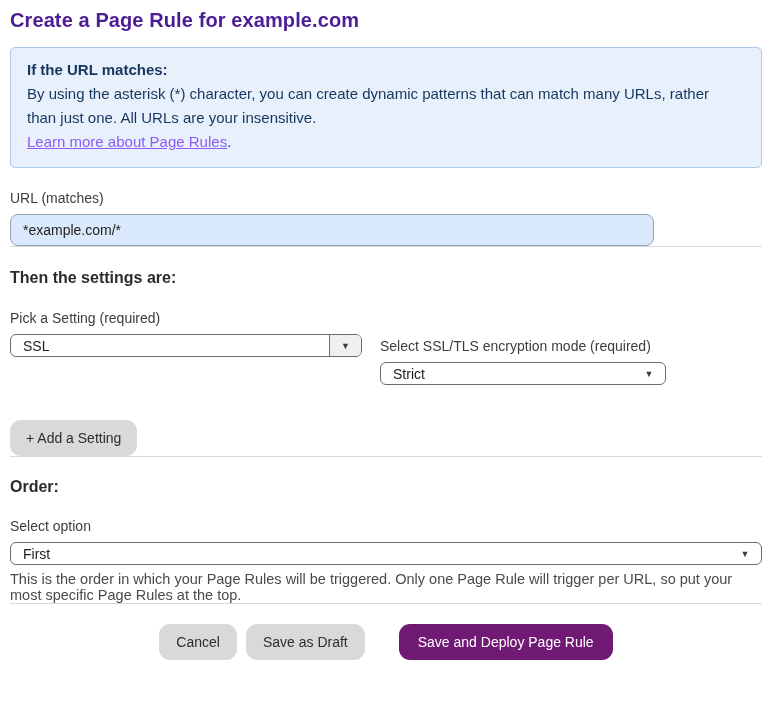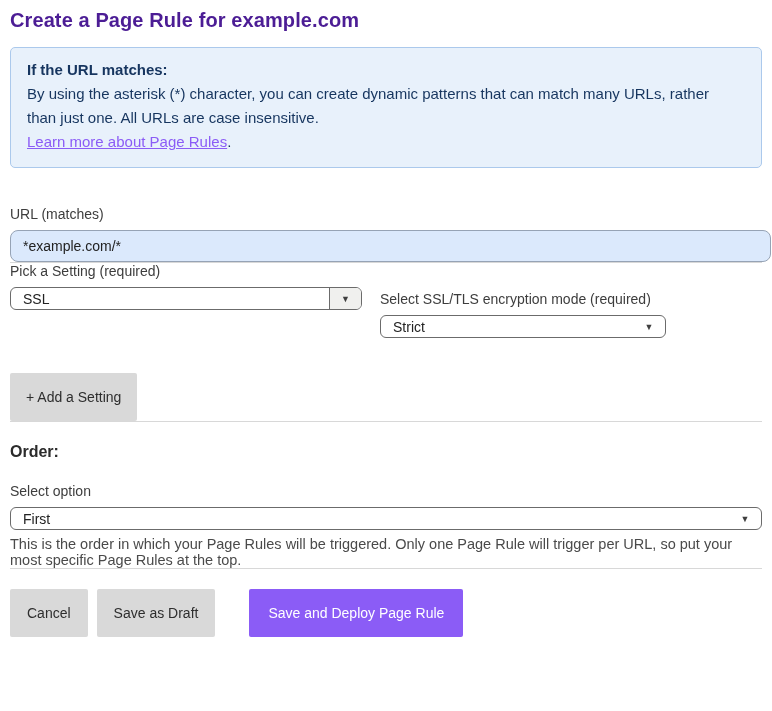--- a/index.html
+++ b/index.html
@@ -18,32 +18,32 @@
   }
 
   .info-box {
     background: #e8f1fb;
     border: 1px solid #abc9ec;
     border-radius: 5px;
     padding: 10px 16px 13px 16px;
     color: #16355f;
     font-size: 15px;
     line-height: 24px;
-    margin-bottom: 38px;
+    margin-bottom: 22px;
   }
   .info-heading { font-weight: 700; }
   .info-body { max-width: 705px; }
   .info-link { color: #8b5cf6; text-decoration: underline; cursor: pointer; }
 
   .field-label {
     font-size: 14px; color: #3d3d3d; margin: 0 0 8px 0;
   }
 
   .url-input {
-    width: 761px; height: 32px;
+    width: 644px; height: 32px;
     background: #dbe9fc;
     border: 1px solid #96a3b5;
     border-radius: 8px;
     padding: 0 12px;
     font-family: "Liberation Sans", sans-serif;
     font-size: 14px; color: #222222;
     outline: none;
     display: block;
   }
 
@@ -87,54 +87,55 @@
     width: 32px; height: 100%;
     display: flex; align-items: center; justify-content: center;
     font-size: 9px; color: #3f3f3f;
   }
   .select-full { width: 752px; }
 
   button {
     font-family: "Liberation Sans", sans-serif;
     font-size: 14px;
     border: none; cursor: pointer;
-    height: 48px; border-radius: 2px;
+    height: 36px; border-radius: 11px;
   }
   .gray-btn { background: #d9d9d9; color: #2e2e2e; padding: 0 17px; }
   .add-setting-btn { margin-top: 35px; padding: 0 16px; display: block; }
-  .blue-btn { background: #8b5cf6; color: #ffffff; padding: 0 19px; margin-left: 25px; }
+  .blue-btn { background: #701a75; color: #ffffff; padding: 0 19px; margin-left: 25px; }
 
   .help-text {
     font-size: 14.5px; color: #4a4a4a; line-height: 16px;
     margin: 6px 0 0 0; max-width: 740px;
   }
 
   .footer-row {
     margin-top: 20px;
-    display: flex; gap: 9px; align-items: center;
+    display: flex; gap: 9px; align-items: center; justify-content: center;
   }
 </style>
 </head>
 <body>
 
 <div class="page">
 
   <h1 class="page-title">Create a Page Rule for example.com</h1>
 
   <div class="info-box">
     <div class="info-heading">If the URL matches:</div>
-    <div class="info-body">By using the asterisk (*) character, you can create dynamic patterns that can match many URLs, rather than just one. All URLs are case insensitive.</div>
+    <div class="info-body">By using the asterisk (*) character, you can create dynamic patterns that can match many URLs, rather than just one. All URLs are your insensitive.</div>
     <div class="info-link-row"><a class="info-link">Learn more about Page Rules</a><span>.</span></div>
   </div>
 
   <div class="field-label">URL (matches)</div>
   <input type="text" class="url-input" value="*example.com/*" style="">
 
   <hr class="divider divider-1">
 
+  <h2 class="section-heading">Then the settings are:</h2>
 
   <div class="selects-row">
     <div class="select-col-left">
       <div class="field-label">Pick a Setting (required)</div>
       <div class="select-box">
         <span class="select-value">SSL</span>
         <span class="arrow-box">▼</span>
       </div>
     </div>
     <div class="select-col-right">

